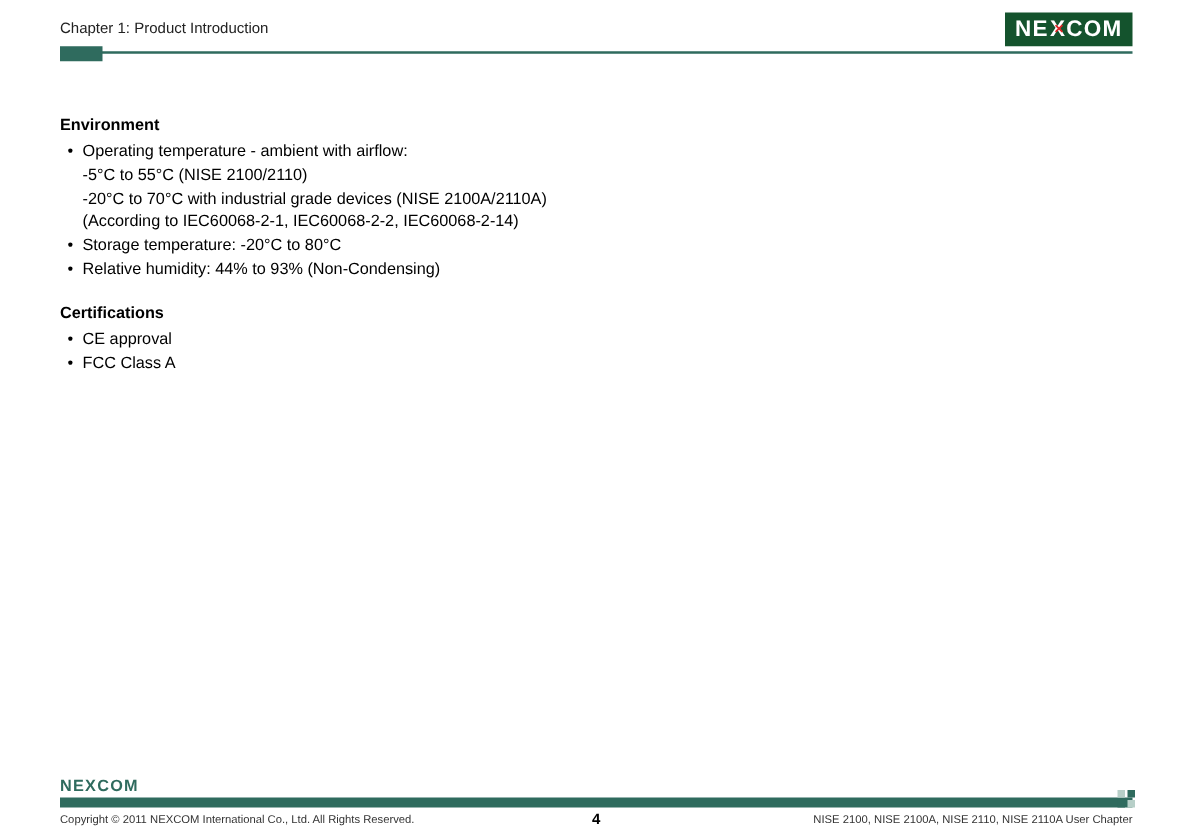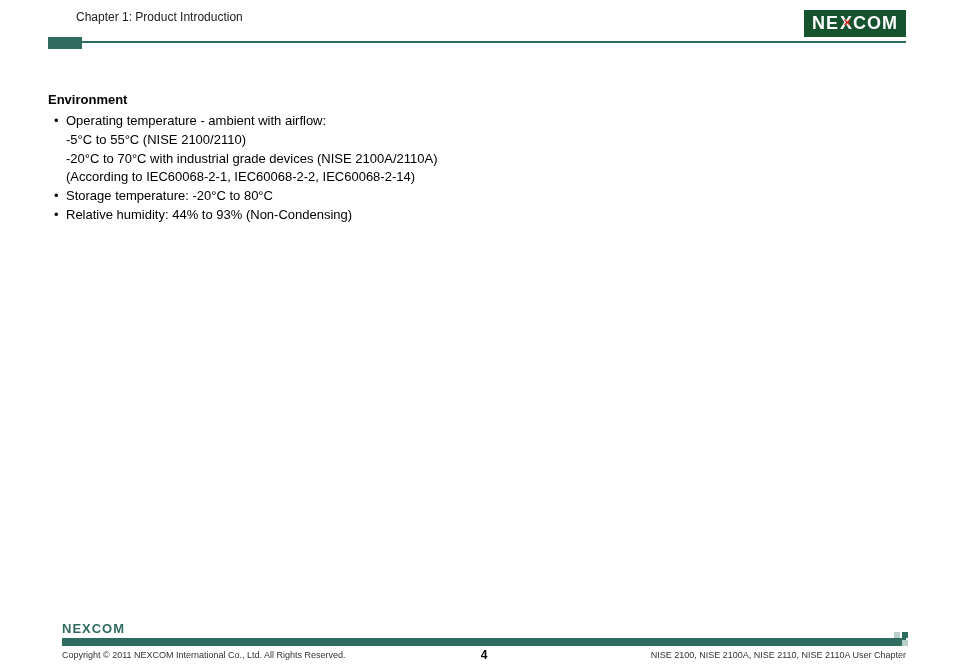--- a/index.html
+++ b/index.html
@@ -7,23 +7,22 @@
     width: 954px;
     height: 672px;
     background: #fff;
     font-family: "Segoe UI", Arial, sans-serif;
     color: #000;
     position: relative;
   }
   .header {
     display: flex;
     justify-content: space-between;
-    align-items: flex-start;
+    align-items: center;
     padding: 10px 48px 0 48px;
-    margin-left: 28px;
   }
   .chapter-title {
     font-size: 12px;
     color: #222;
     padding-bottom: 4px;
   }
   .logo-top {
     display: flex;
     align-items: center;
     background: #14532d;
@@ -93,21 +92,20 @@
     left: 0;
   }
   .subline {
     display: block;
     padding-left: 0;
   }
   .footer {
     position: absolute;
     left: 0; right: 0; bottom: 0;
     padding: 0 48px 12px 48px;
-    margin-left: 14px;
   }
   .footer-logo-row {
     display: flex;
     align-items: center;
     margin-bottom: 2px;
   }
   .logo-small {
     display: inline-flex;
     align-items: center;
     gap: 0;
@@ -184,20 +182,31 @@
       </li>
       <li>
         <span>Storage temperature: -20°C to 80°C</span>
       </li>
       <li>
         <span>Relative humidity: 44% to 93% (Non-Condensing)</span>
       </li>
     </ul>
   </div>
 
+  <div class="sect">
+    <div class="sect-title">Certifications</div>
+    <ul class="bullets">
+      <li>
+        <span>CE approval</span>
+      </li>
+      <li>
+        <span>FCC Class A</span>
+      </li>
+    </ul>
+  </div>
 
 </div>
 
 <div class="footer">
   <div class="footer-logo-row">
     <span class="logo-small">NEXCOM</span>
   </div>
   <div class="footer-rule">
     <div class="footer-squares">
       <span class="lt"></span>

